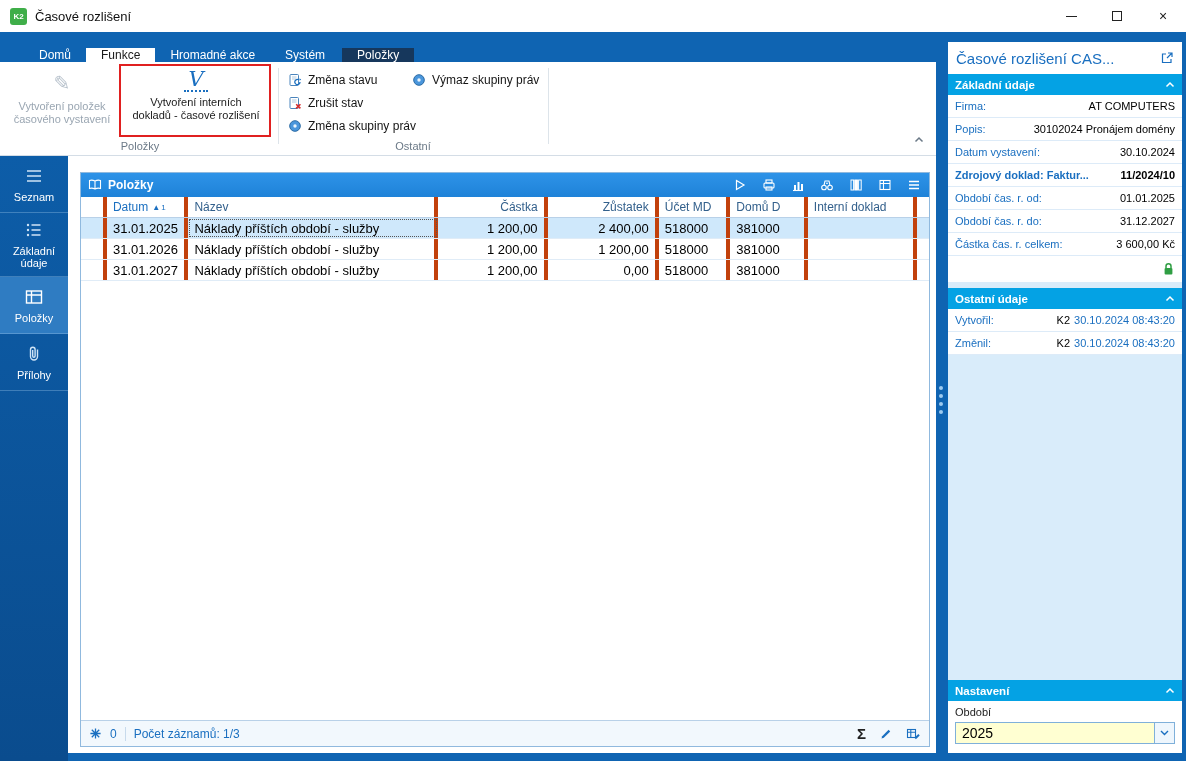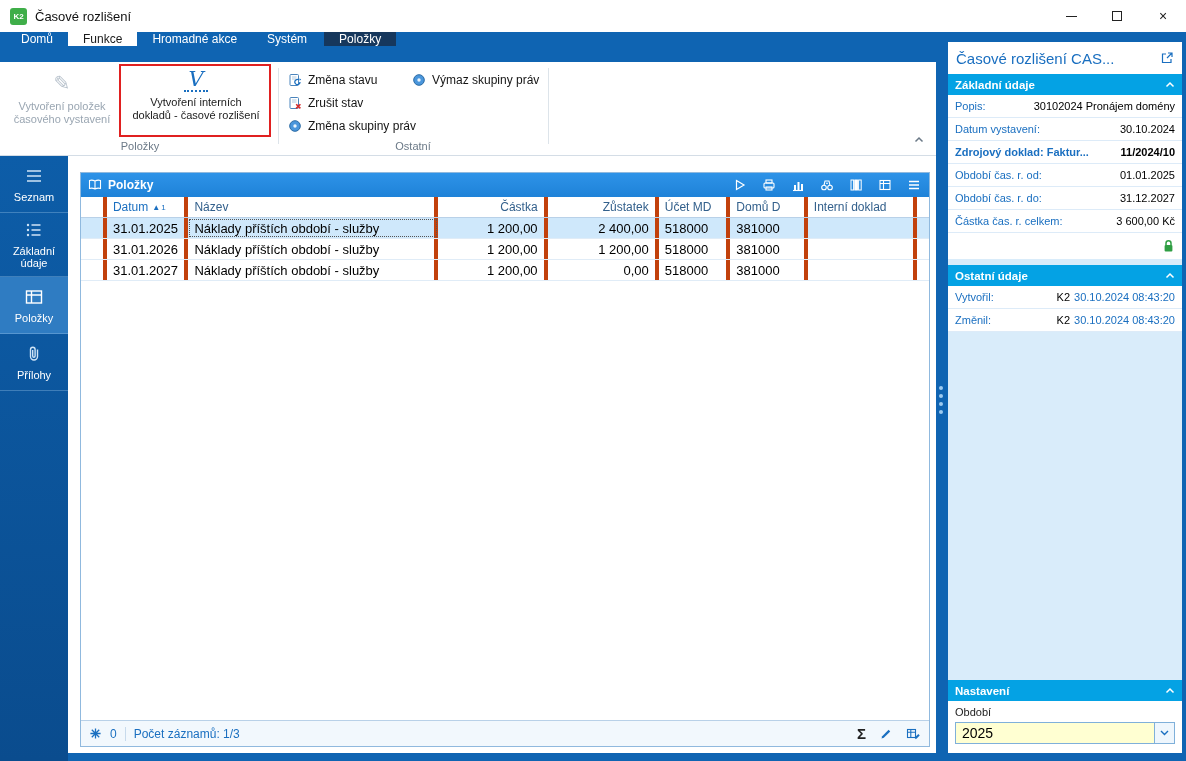--- a/index.html
+++ b/index.html
@@ -10,21 +10,21 @@
   
   .titlebar { position:absolute; left:0; top:0; width:1186px; height:32px; background:#fff; display:flex; align-items:center; padding-left:10px; }
   .app-ico { width:17px; height:17px; background:#3fae49; border-radius:3px; color:#fff; font-size:8px; font-weight:bold; display:flex; align-items:center; justify-content:center; }
   .win-title { margin-left:8px; font-size:13px; color:#101010; }
   .win-controls { margin-left:auto; display:flex; height:100%; }
   .wbtn { width:46px; height:100%; display:flex; align-items:center; justify-content:center; color:#222; font-size:14px; cursor:pointer; }
   .min-glyph { width:11px; height:0; border-top:1px solid #222; display:block; }
   .max-glyph { width:10px; height:10px; border:1px solid #222; display:block; }
 
   
-  .tabbar { position:absolute; left:0; top:32px; width:1186px; height:30px; background:#0f64b2; display:flex; align-items:flex-start; padding-left:6px; }
+  .tabbar { position:absolute; left:0; top:32px; width:1186px; height:30px; background:#0f64b2; display:flex; align-items:flex-end; padding-left:24px; }
   .tab { padding:0 15px; display:flex; align-items:center; color:#fff; font-size:12px; cursor:pointer; white-space:nowrap; }
   .tab.active { background:#fff; color:#1a1a1a; }
   .tab.dark { background:#16375c; margin-left:2px; }
 
   
   .ribbon { position:absolute; left:0; top:62px; width:936px; height:94px; background:#fff; border-bottom:1px solid #d4dde6; }
   .big-btn { position:absolute; display:flex; flex-direction:column; align-items:center; text-align:center; font-size:11px; line-height:13px; cursor:pointer; }
   .btn-disabled { left:8px; top:7px; width:108px; color:#9aa6b2; cursor:default; }
   .pencil-big { font-size:20px; color:#b9c3cd; height:28px; display:flex; align-items:center; margin-bottom:3px; }
   .btn-internal { left:124px; top:6px; width:144px; color:#1b1b1b; }
@@ -356,20 +356,24 @@
     </div>
 
     <div class="dsec">
       <span>Základní údaje</span>
         <span class="sp"></span>
       <svg width="10" height="7" viewBox="0 0 10 7">
           <path d="M1.5 5.5 L5 2 L8.5 5.5" stroke="#fff" stroke-width="1.5" fill="none"></path>
         </svg>
     </div>
     <div class="kv">
+        <span class="kl">Firma:</span>
+        <span class="kvv">AT COMPUTERS</span>
+      </div>
+    <div class="kv">
         <span class="kl">Popis:</span>
         <span class="kvv">30102024 Pronájem domény</span>
       </div>
     <div class="kv">
         <span class="kl">Datum vystavení:</span>
         <span class="kvv">30.10.2024</span>
       </div>
     <div class="kv boldrow">
         <span class="kl">Zdrojový doklad: Faktur...</span>
         <span class="kvv">11/2024/10</span>

